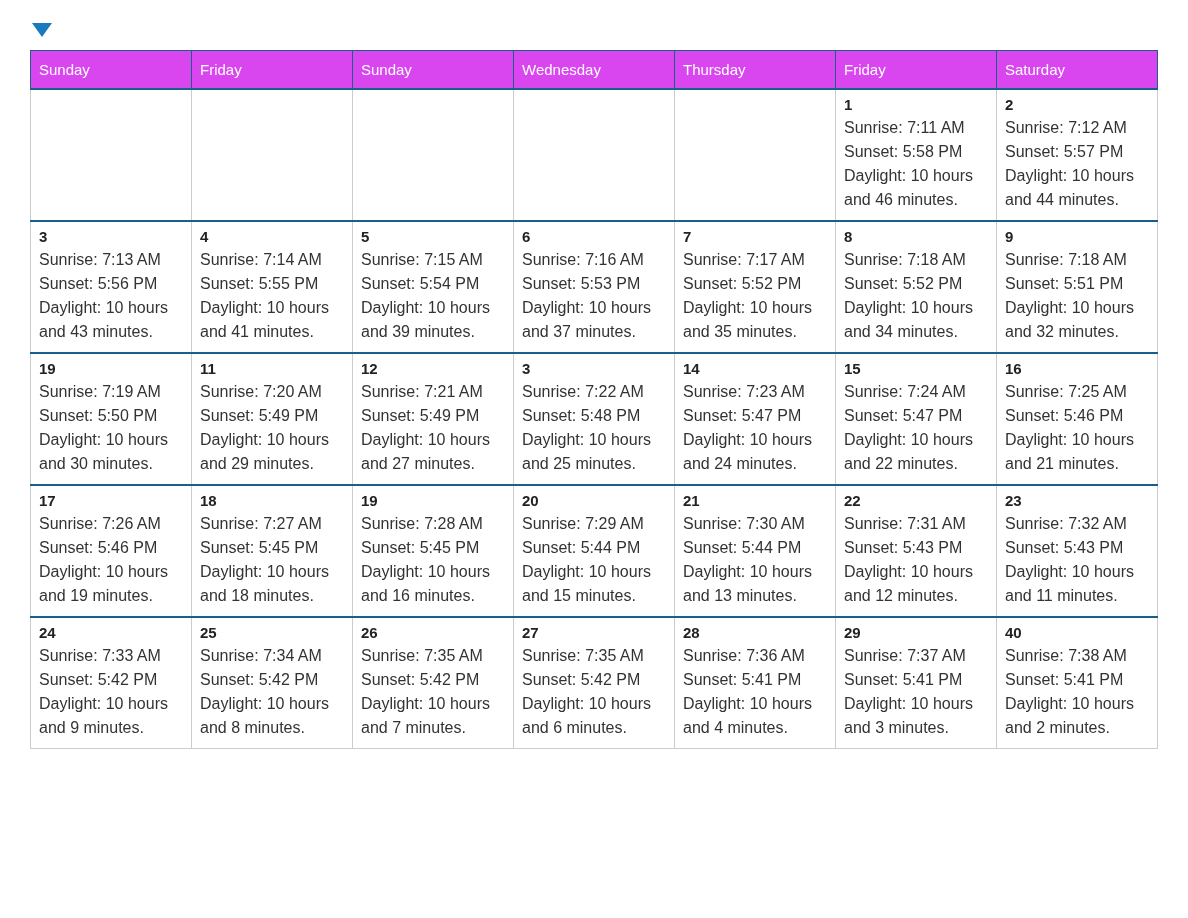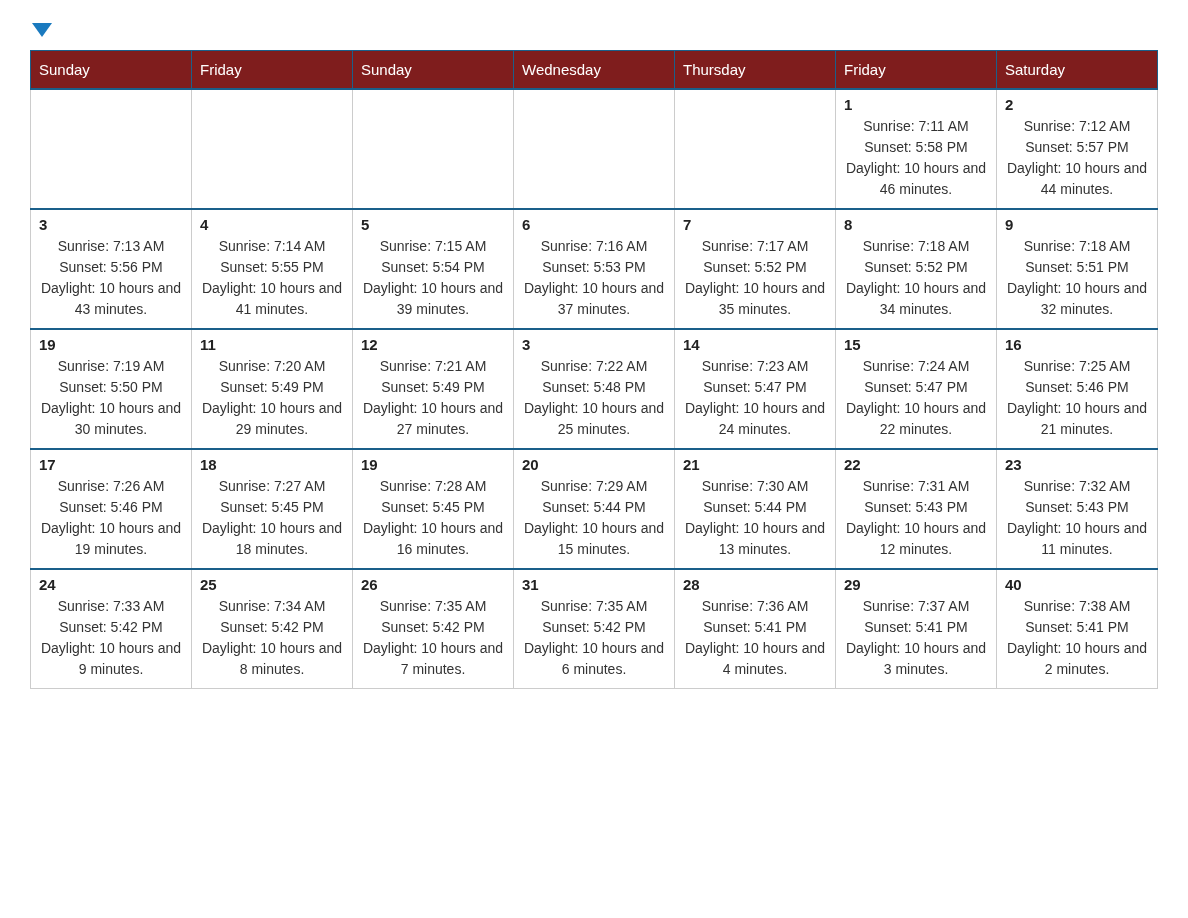--- a/index.html
+++ b/index.html
@@ -57,21 +57,21 @@
       font-size: 22px;
       color: #555;
       margin-top: 4px;
     }
     .calendar-table {
       width: 100%;
       border-collapse: collapse;
       table-layout: fixed;
     }
     .calendar-table th {
-      background-color: #7f1d1d;
+      background-color: #d946ef;
       color: #fff;
       padding: 10px 8px;
       font-size: 15px;
       font-weight: normal;
       text-align: left;
       border: 1px solid #1a5f8a;
     }
     .calendar-table td {
       vertical-align: top;
       padding: 6px 8px 8px 8px;
@@ -86,24 +86,23 @@
       border-top: 2px solid #1a5f8a;
     }
     .day-number {
       font-size: 15px;
       font-weight: bold;
       color: #222;
       display: block;
       margin-bottom: 3px;
     }
     .sun-info {
-      font-size: 14px;
+      font-size: 16px;
       color: #333;
       line-height: 1.5;
-      text-align: center;
     }
   </style>
 </head>
 <body>
 
 <div class="header-area">
   <div class="logo-container">
     <div class="logo-text">
       <span class="logo-general"></span>
       <span class="logo-arrow"></span>
@@ -243,21 +242,21 @@
         </td>
         <td>
           <span class="day-number">25</span>
           <div class="sun-info">Sunrise: 7:34 AM<br>Sunset: 5:42 PM<br>Daylight: 10 hours and 8 minutes.</div>
         </td>
         <td>
           <span class="day-number">26</span>
           <div class="sun-info">Sunrise: 7:35 AM<br>Sunset: 5:42 PM<br>Daylight: 10 hours and 7 minutes.</div>
         </td>
         <td>
-          <span class="day-number">31</span>
+          <span class="day-number">27</span>
           <div class="sun-info">Sunrise: 7:35 AM<br>Sunset: 5:42 PM<br>Daylight: 10 hours and 6 minutes.</div>
         </td>
         <td>
           <span class="day-number">28</span>
           <div class="sun-info">Sunrise: 7:36 AM<br>Sunset: 5:41 PM<br>Daylight: 10 hours and 4 minutes.</div>
         </td>
         <td>
           <span class="day-number">29</span>
           <div class="sun-info">Sunrise: 7:37 AM<br>Sunset: 5:41 PM<br>Daylight: 10 hours and 3 minutes.</div>
         </td>

